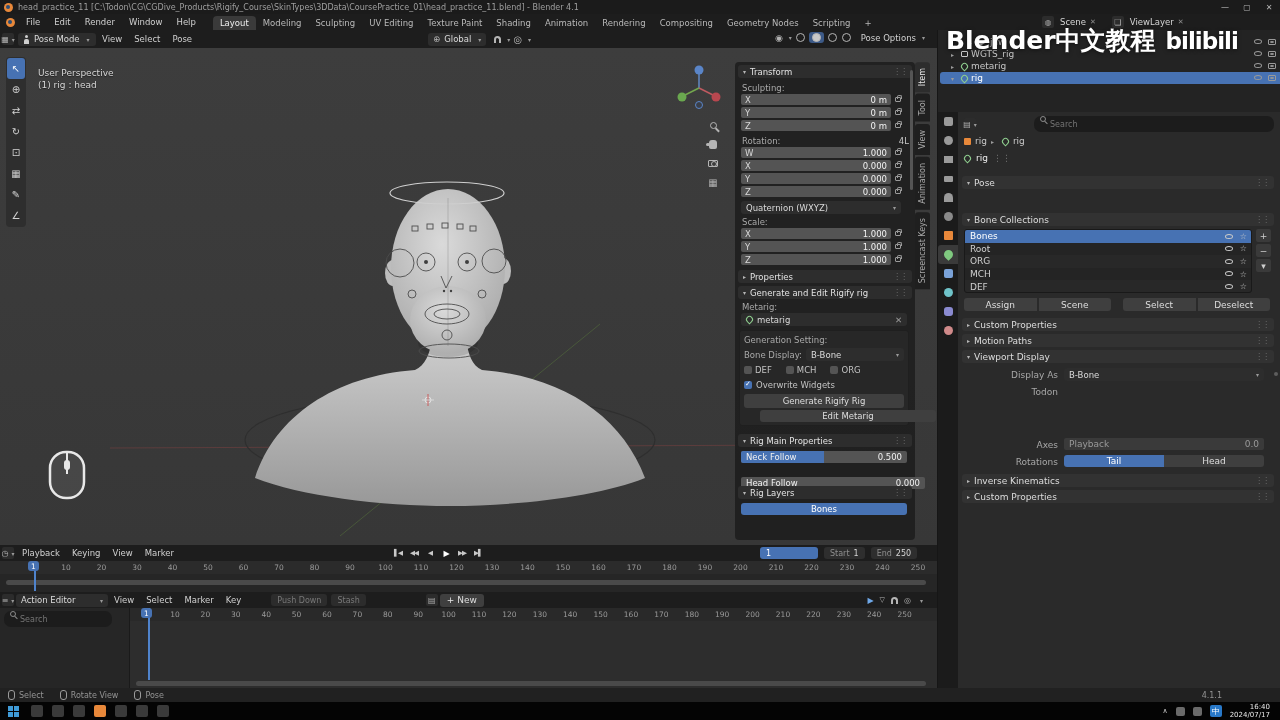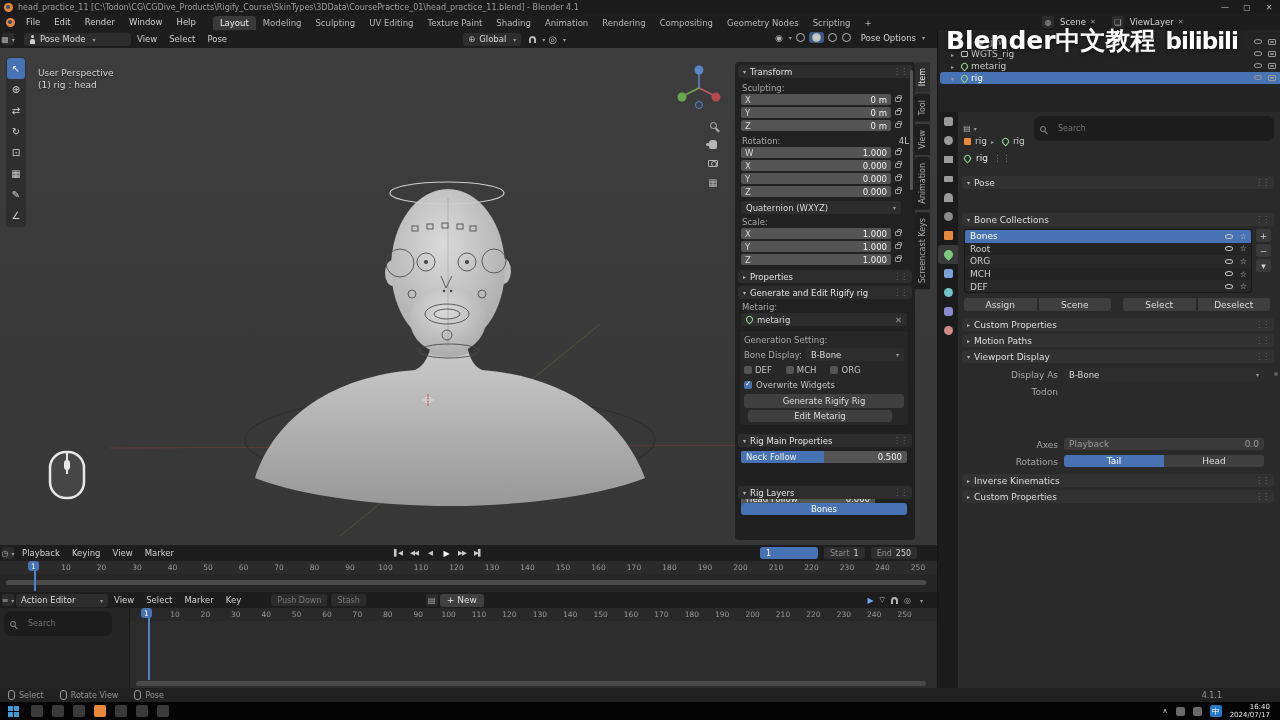--- a/index.html
+++ b/index.html
@@ -90,21 +90,21 @@
 .pcaret{font-size:6px;color:#b5b5b5;margin-right:4px}
 .plabel{position:absolute;text-align:right;color:#a8a8a8;width:94px;left:26px}
 .cbrow{position:absolute;display:flex;align-items:center;gap:4px;color:#c2c2c2}
 .bcrow{height:12.6px;display:flex;align-items:center;padding:0 5px;color:#cfcfcf;position:relative}
 .bcrow:nth-child(odd){background:#282828}
 .bcrow:nth-child(even){background:#242424}
 .bcrow.selected{background:#4772b3;color:#fff}
 .bcrow .star{position:absolute;right:4px;font-size:8px;color:#c9c9c9}
 .bcrow .beye{position:absolute;right:18px;top:3.5px;width:8px;height:5px;border:1px solid #c9c9c9;border-radius:50%}
 .minib{width:15px;height:13px;background:#3a3a3a;border-radius:2px;display:flex;align-items:center;justify-content:center;color:#cfcfcf;margin-bottom:2px}
-.search-pill{background:#1c1c1c;border-radius:7px;height:25px;display:flex;align-items:center;padding:0 6px;gap:12px}
+.search-pill{background:#1c1c1c;border-radius:7px;height:16px;display:flex;padding:0 6px;gap:4px}
 .mag{width:6px;height:6px;border:1px solid #8a8a8a;border-radius:50%;position:relative;flex:none}
 .mag::after{content:"";position:absolute;right:-3px;bottom:-2px;width:4px;height:1px;background:#8a8a8a;transform:rotate(45deg)}
 .search-pill input{background:transparent;border:none;outline:none;color:#8a8a8a;font-size:8px;width:85%;font-family:inherit}
 .decor-dot{position:absolute;width:4px;height:4px;border-radius:50%;background:#5e5e5e;right:2px}
 
 #timeline-h{left:0;top:545px;width:937px;height:16px;background:#1d1d1d}
 #timeline-r{left:0;top:561px;width:937px;height:13px;background:#2b2b2b;overflow:hidden}
 #timeline-b{left:0;top:574px;width:937px;height:18px;background:#262626}
 .ticks span{position:absolute;top:2px;transform:translateX(-50%);color:#9a9a9a;font-size:7.5px}
 .playline{position:absolute;width:1.5px;background:#4f83cc}
@@ -175,21 +175,21 @@
       <span style="color:#d5d5d5;font-size:8.5px">Scene</span>
       <span class="dim" style="font-size:7px">✕</span>
       <span class="edicon" style="margin-left:12px">❏</span>
       <span style="color:#d5d5d5;font-size:8.5px">ViewLayer</span>
       <span class="dim" style="font-size:7px">✕</span>
     </span>
   </div>
 
   <div id="vp-header" class="abs flex">
     <span class="edicon">▦<span class="carat">▾</span></span>
-    <span class="dd" style="margin-left:8px;width:107px">
+    <span class="dd" style="margin-left:2px;width:78px">
       <span class="figure"></span>
       <span>Pose Mode</span>
         <span class="carat">▾</span>
     </span>
     <span class="flex">
 
     <span class="vmenu">View</span>
         <span class="vmenu">Select</span>
         <span class="vmenu">Pose</span>
       </span>
@@ -461,33 +461,33 @@
           <span class="flex" style="gap:3px">
           <span class="cb"></span>
             <span style="color:#c2c2c2">ORG</span>
         </span>
         </div>
       <div class="abs flex checked" style="left:4px;top:49px;gap:4px">
         <span class="cb"></span>
           <span style="color:#c2c2c2">Overwrite Widgets</span>
       </div>
       <div class="btn abs" style="left:4px;top:63px;width:160px;height:14px">Generate Rigify Rig</div>
-      <div class="btn abs" style="left:8px;top:79px;width:144px;height:12px">Edit Metarig</div>
+      <div class="btn abs" style="left:20px;top:79px;width:176px;height:12px">Edit Metarig</div>
     </div>
     <div class="nhead" style="top:372px">
       <span class="pcaret">▾</span>
         <span>Rig Main Properties</span>
         <span class="dots">⋮⋮</span>
     </div>
     <div class="slider abs" style="left:6px;top:389px;width:166px">
       <div class="fill" style="width:50%"></div>
       <span>Neck Follow</span>
         <span>0.500</span>
     </div>
-    <div class="slider abs" style="left:6px;top:419px;width:134px">
+    <div class="slider abs" style="left:6px;top:403px;width:184px">
       <div class="fill" style="width:0%"></div>
       <span>Head Follow</span>
         <span>0.000</span>
     </div>
     <div class="nhead" style="top:424px">
       <span class="pcaret">▾</span>
         <span>Rig Layers</span>
         <span class="dots">⋮⋮</span>
     </div>
     <div class="btn blue abs" style="left:6px;top:441px;width:166px;height:12px">Bones</div>

